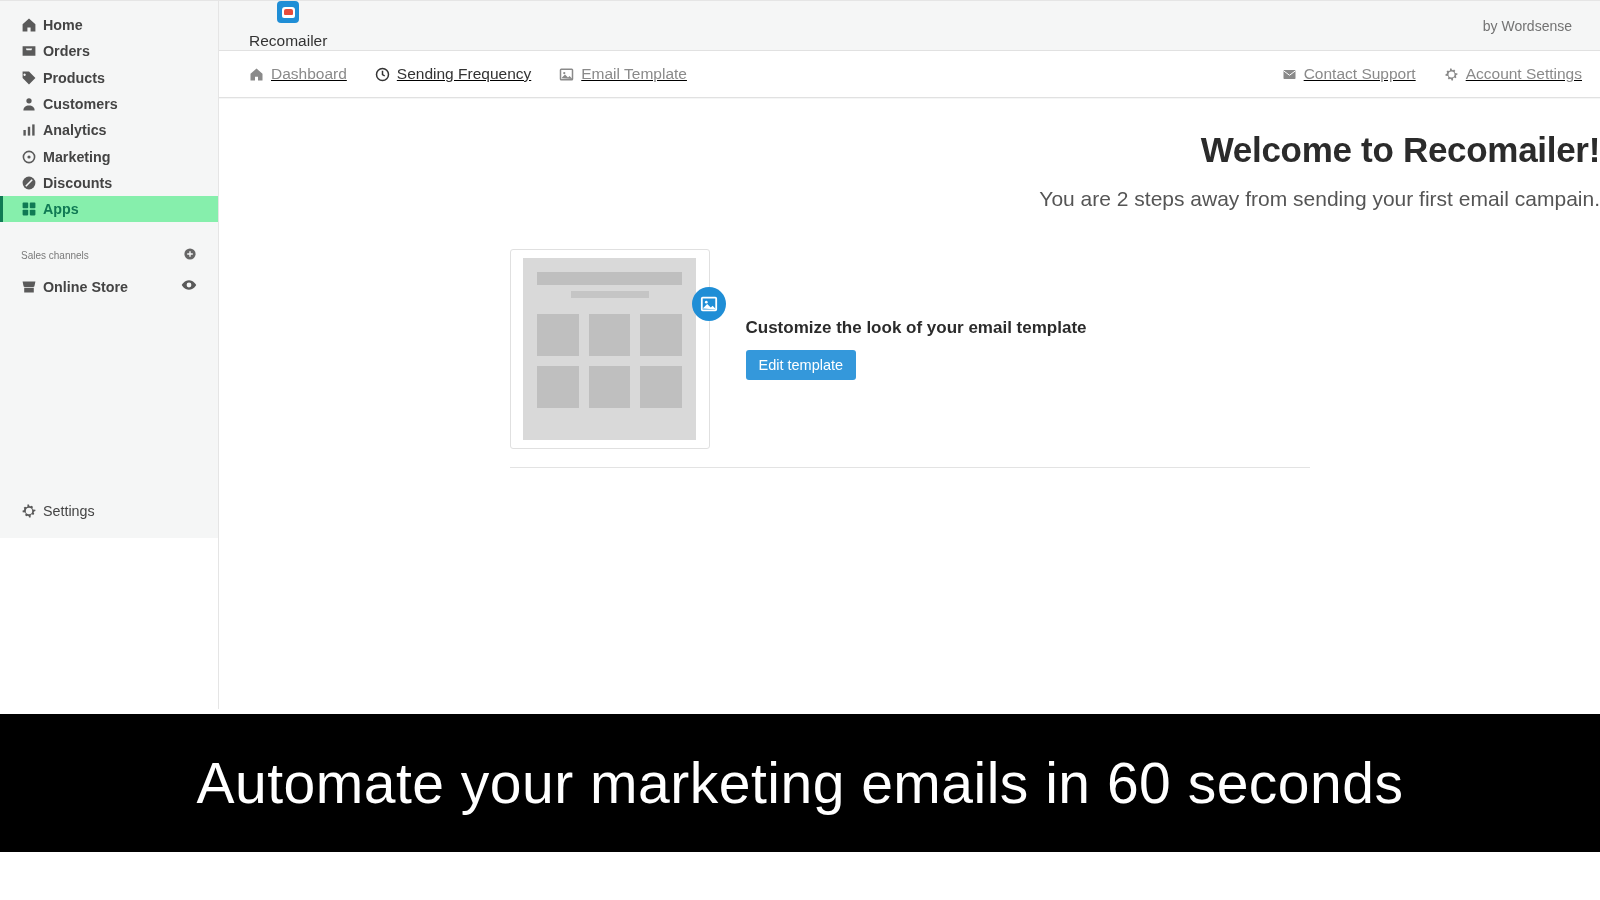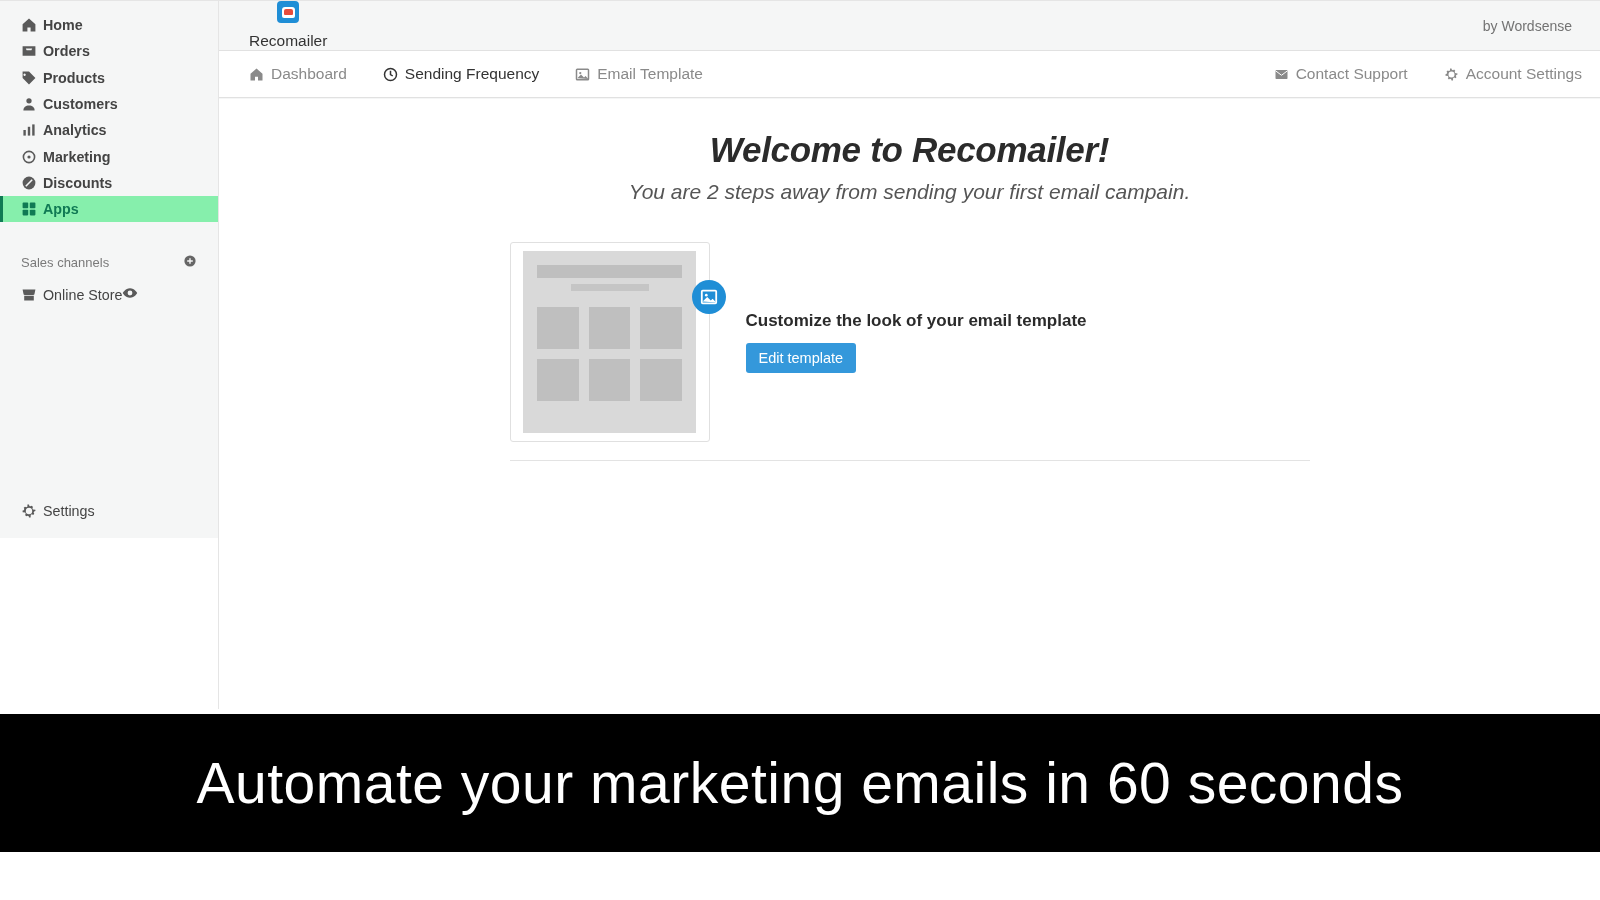--- a/index.html
+++ b/index.html
@@ -33,29 +33,29 @@
     background: #86efac;
     border-left: 3px solid #107a54;
     padding-left: 18px;
     color: #107a54;
   }
   .side-item.active svg { fill: #107a54; }
 
   .side-section {
     display: flex; align-items: center; justify-content: space-between;
     padding: 0 21px;
-    margin-top: 32px; margin-bottom: 10px;
-    font-size: 13px; color: #7a7a7a;
+    margin-top: 25px; margin-bottom: 10px;
+    font-size: 10px; color: #7a7a7a;
   }
   .side-section svg { width: 14px; height: 14px; fill: #666; }
 
   .side-channel {
-    display: flex; align-items: center; 
+    display: flex; align-items: center; justify-content: space-between;
     padding: 0 21px; height: 26.3px;
-    font-size: 14.3px; font-weight: 400; color: #444;
+    font-size: 14.3px; font-weight: 700; color: #444;
     cursor: pointer;
   }
   .side-channel .left { display: flex; align-items: center; }
   .side-channel .left .icon { width: 22px; display:inline-flex; }
   .side-channel svg { width: 16px; height: 16px; fill: #5a5a5a; }
 
   .sidebar-bottom {
     position: absolute; bottom: 14px; left: 0; width: 100%;
   }
   .sidebar-bottom .side-item { font-weight: 500; }
@@ -88,41 +88,41 @@
   .app-logo-face { width:9px; height:6px; background:#e74c3c; border-radius:2px 2px 1px 1px; }
   .app-header .brand-name { font-size: 15.5px; color: #333; }
   .app-header .by { font-size: 14px; color: #737373; }
 
   .tabbar {
     height: 47px; background: #fff;
     border-bottom: 1px solid #e1e1e1;
     display: flex; align-items: center; justify-content: space-between;
     padding: 0 18px 0 30px;
   }
-  .tabs-left, .tabs-right { display: flex; gap: 36px; }
+  .tabs-left, .tabs-right { display: flex; gap: 28px; text-decoration: underline; }
   .tab {
     display: flex; align-items: center; gap: 7px;
     font-size: 15.5px; color: #8a8a8a; cursor: pointer;
   }
   .tab.active { color: #333; }
   .tab svg { width: 15px; height: 15px; fill: currentColor; }
 
   .content {
     position: absolute; top: 98px; left: 0; right: 0; bottom: 0;
     background: #fff;
     overflow: auto;
   }
-  .welcome { text-align: center; margin-top: 31px; font-style: italic; }
+  .welcome { text-align: right; margin-top: 31px; }
   .welcome h1 {
     font-size: 35px; font-weight: 600; color: #2b2b2b;
     letter-spacing: -0.3px;
   }
   .welcome p {
     font-size: 21px; color: #555; font-weight: 300;
-    margin-top: 10px;
+    margin-top: 17px;
   }
 
   .steps { width: 800px; margin: 38px auto 0; }
   .step {
     display: flex; align-items: center;
     padding: 0 0 18px 0;
   }
   .step1 { gap: 36px; }
   .divider { height:1px; background:#e3e3e3; margin: 0 0 18px 0; }
 

